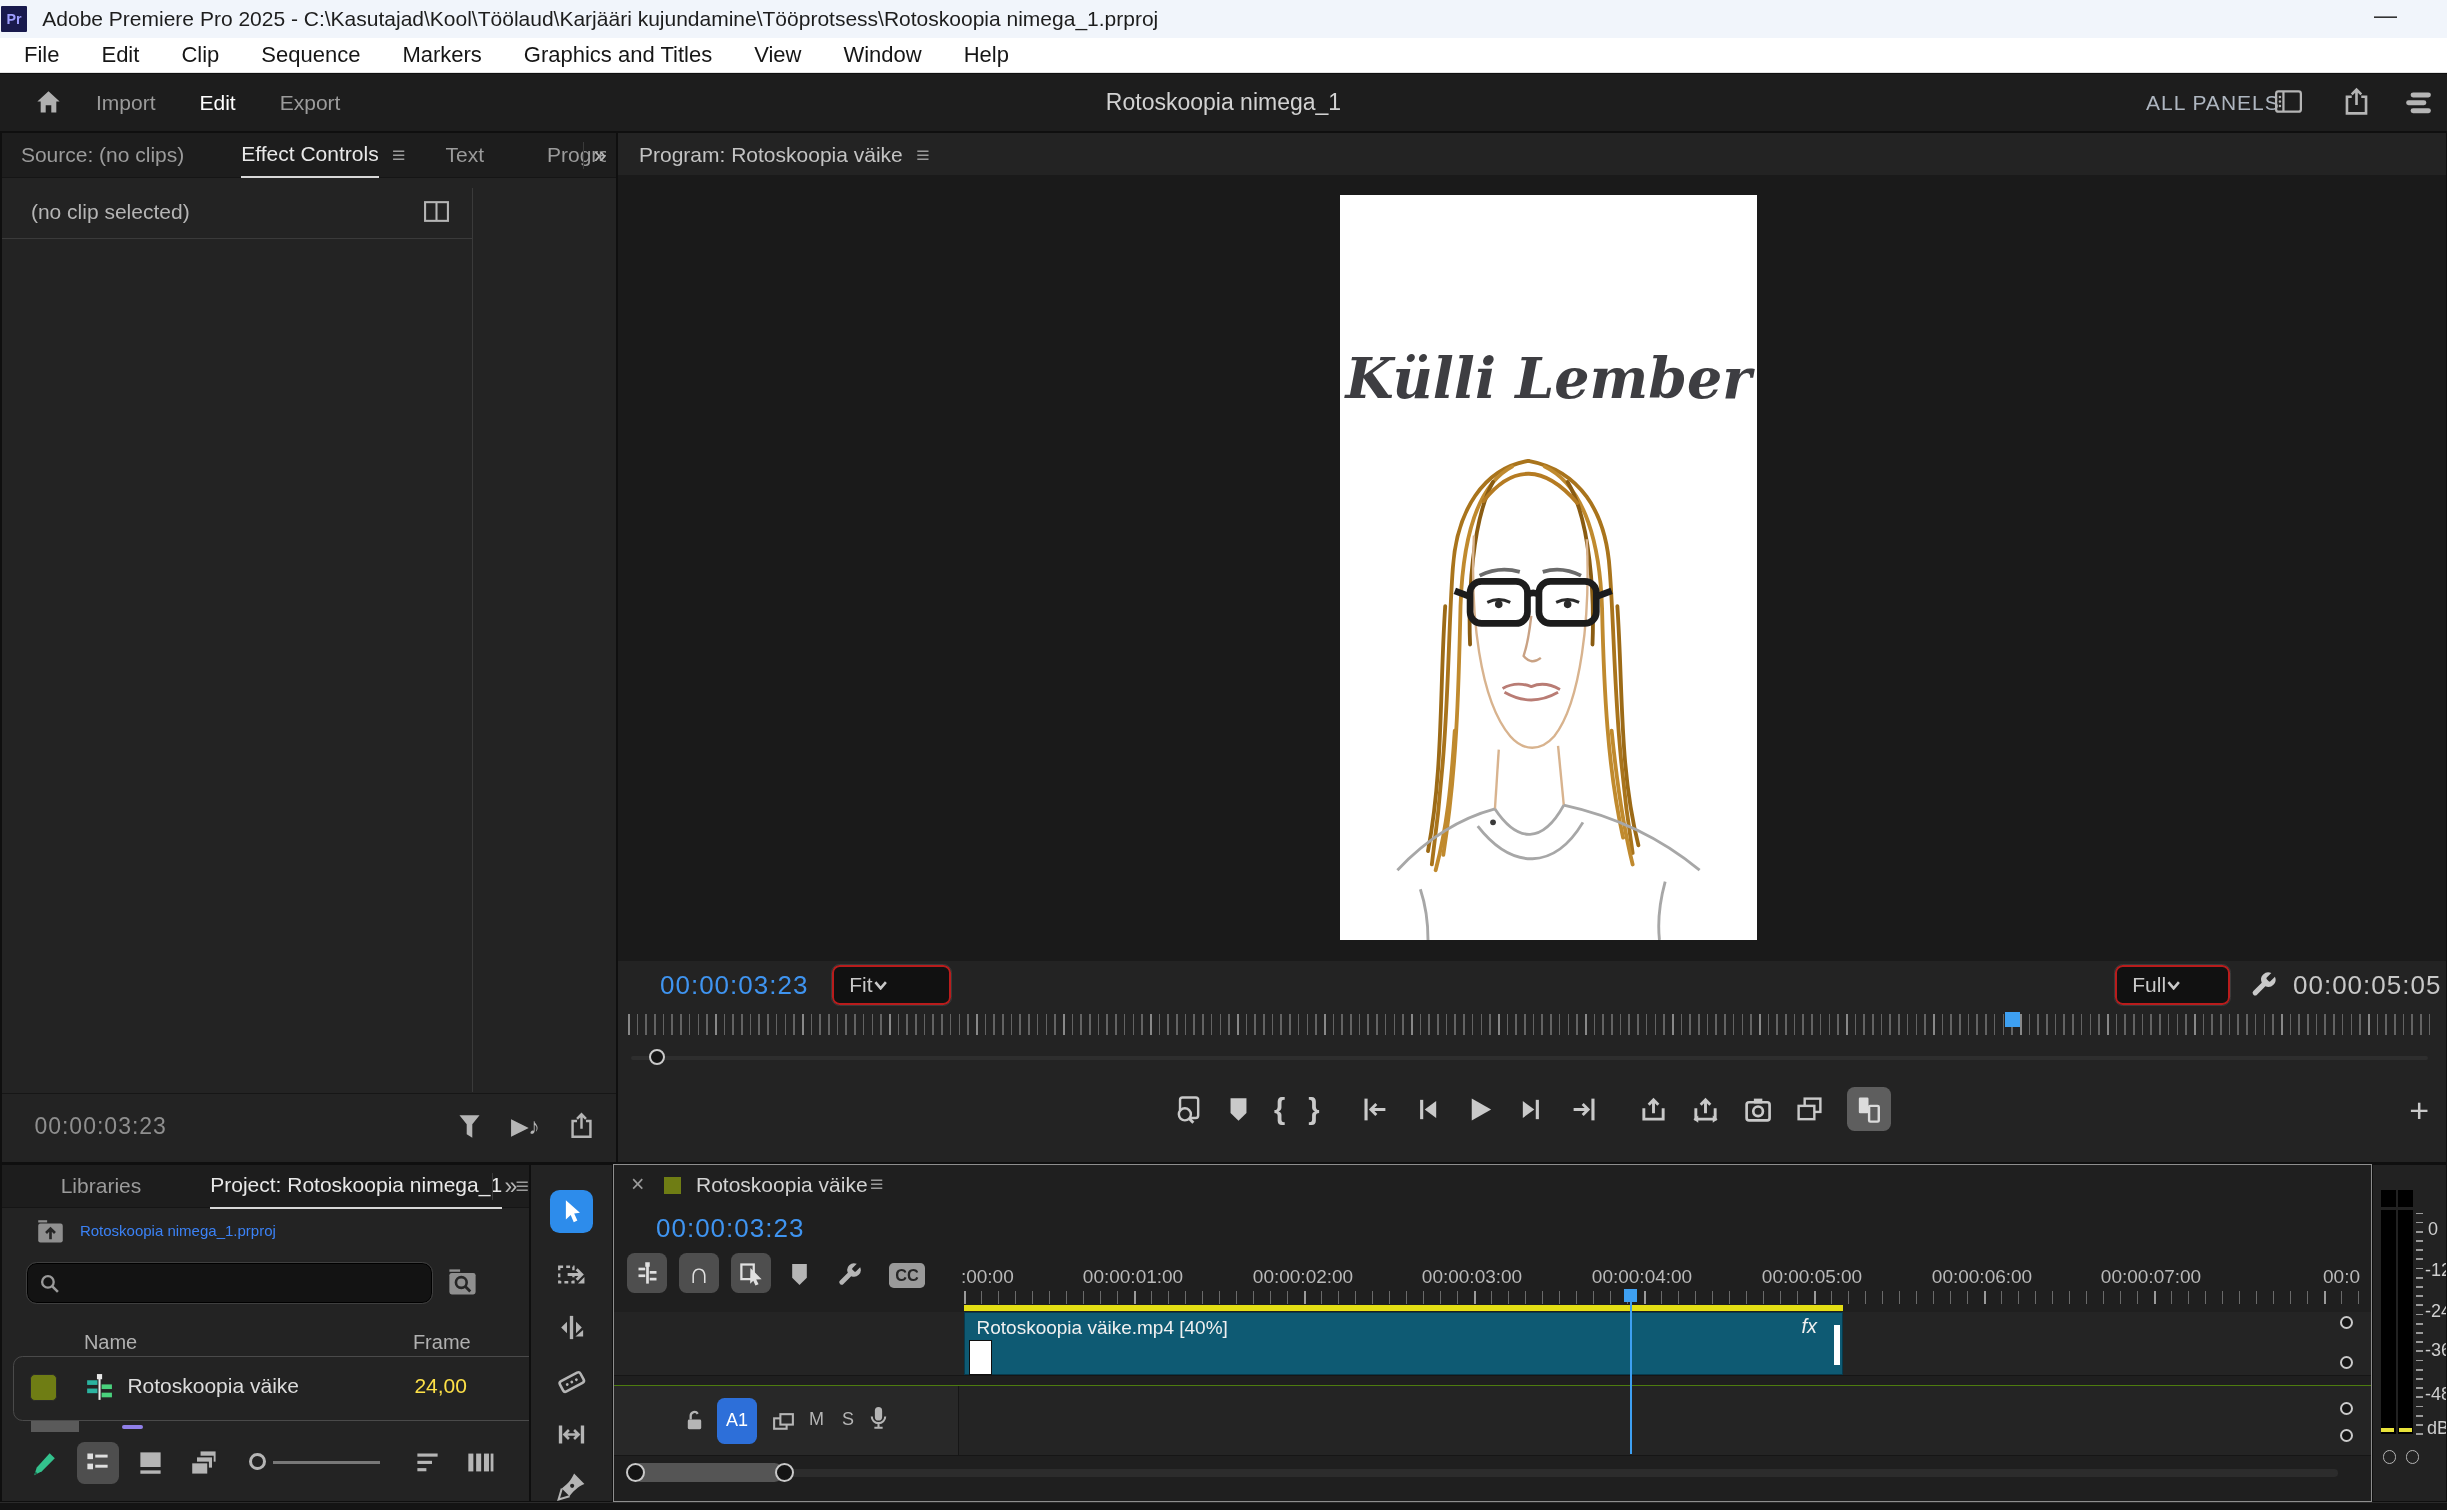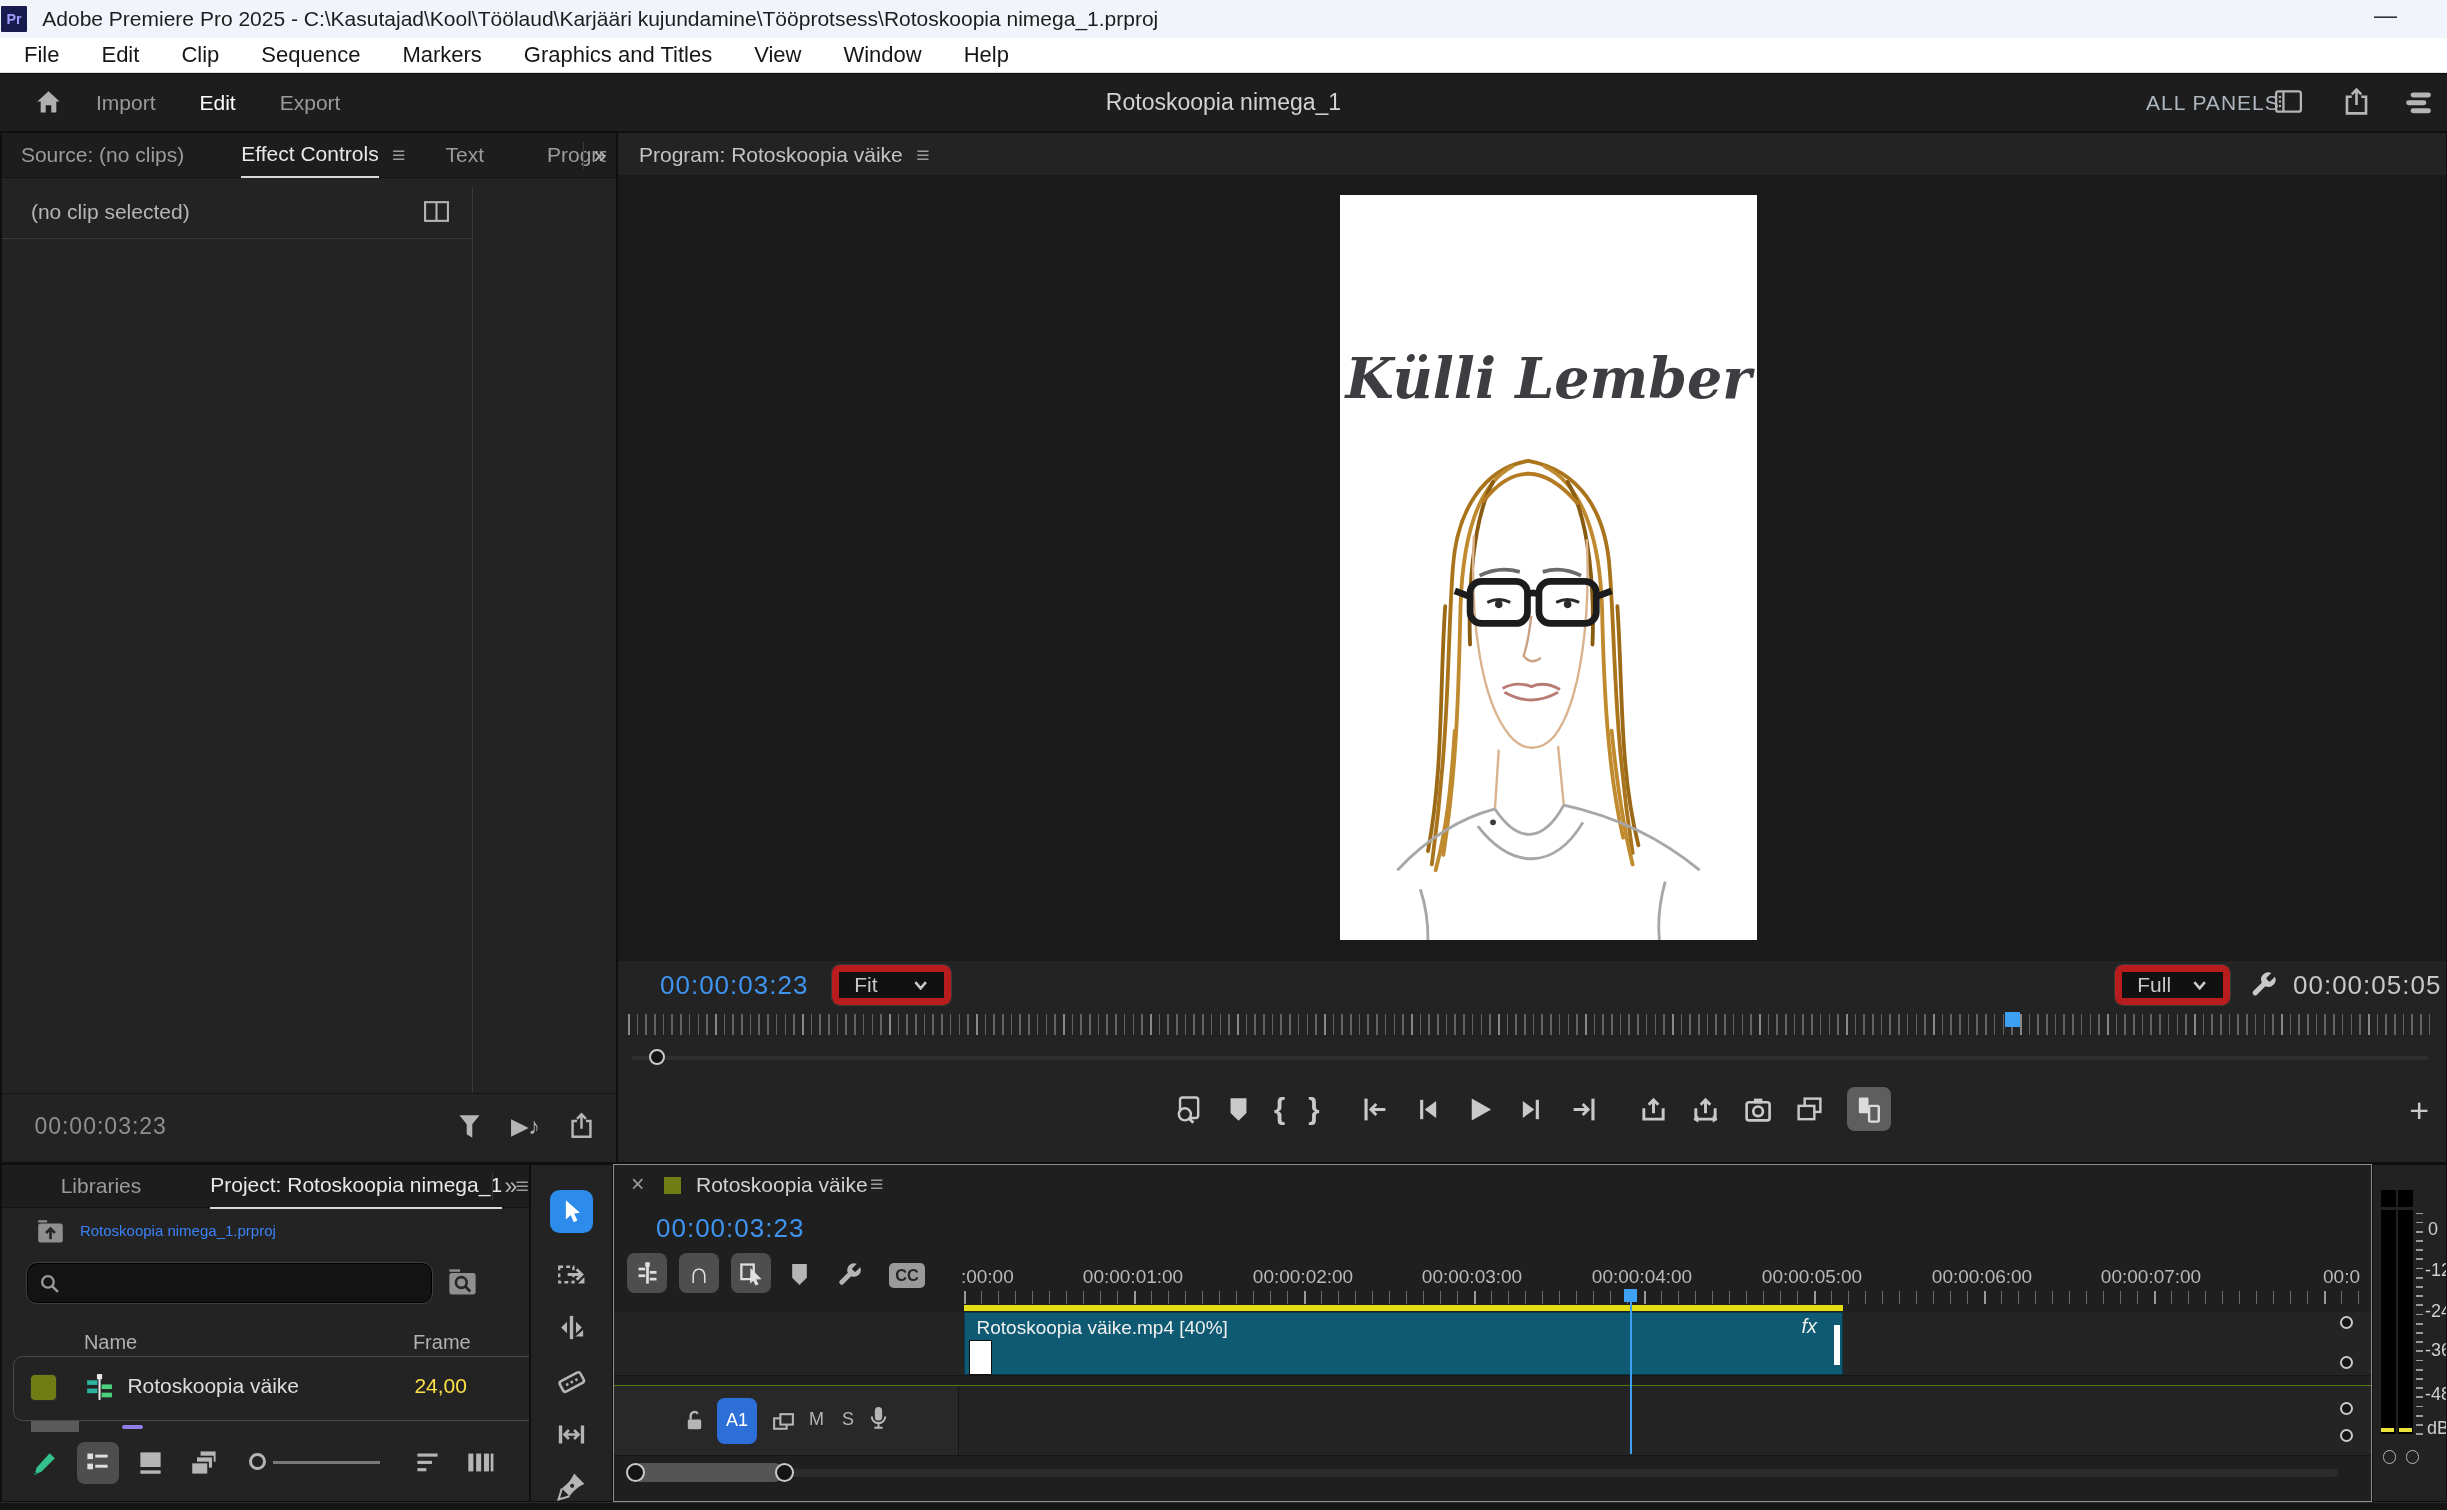--- a/index.html
+++ b/index.html
@@ -7,21 +7,21 @@
   .abs{position:absolute;}
   .panel{position:absolute;background:#232323;overflow:hidden;}
   .tabrow{position:absolute;left:0;top:0;right:0;height:44px;display:flex;align-items:center;background:#1d1d1d;border-bottom:1px solid #151515;}
   .tab{font-size:21px;color:#9b9b9b;white-space:nowrap;position:relative;padding:9.6px 0;}
   .tab.active{color:#e8e8e8;border-bottom:2.9px solid #d8d8d8;}
   .menu-glyph{font-size:23px;color:#9b9b9b;margin-left:13.4px;}
   .ovf{font-size:23px;color:#b5b5b5;}
   .tc{font-size:26px;letter-spacing:1px;}
   .tc.blue{color:var(--timecode-blue);}
   .tc.gray{color:#8f8f8f;}
-  .dd{display:flex;align-items:center;justify-content:space-between;background:#111;border:7px solid #b91c1c;outline:1px solid #3a3a3a;border-radius:7.6px;padding:0 15.3px;height:40px;font-size:21px;color:#c9c9c9;box-sizing:border-box;}
+  .dd{display:flex;align-items:center;background:#111;border:2px solid #b91c1c;outline:1px solid #3a3a3a;border-radius:7.6px;padding:0 15.3px;height:40px;font-size:21px;color:#c9c9c9;box-sizing:border-box;}
   .sqbtn{display:flex;align-items:center;justify-content:center;border-radius:7.6px;}
   .sqbtn.lit{background:#4e4e4e;}
   .ticks-tl{background-image:
      repeating-linear-gradient(90deg,#9a9a9a 0 1.9px,transparent 1.9px 170px),
      repeating-linear-gradient(90deg,#6a6a6a 0 1.4px,transparent 1.4px 17px);}
   .ticks-pg{background-image:
      repeating-linear-gradient(90deg,#9a9a9a 0 1.9px,transparent 1.9px 87px),
      repeating-linear-gradient(90deg,#6f6f6f 0 1.4px,transparent 1.4px 8.7px);}
   .rl{position:absolute;top:17px;font-size:19px;color:#b9b9b9;white-space:nowrap;}
   .rl.c{transform:translateX(-50%);}

